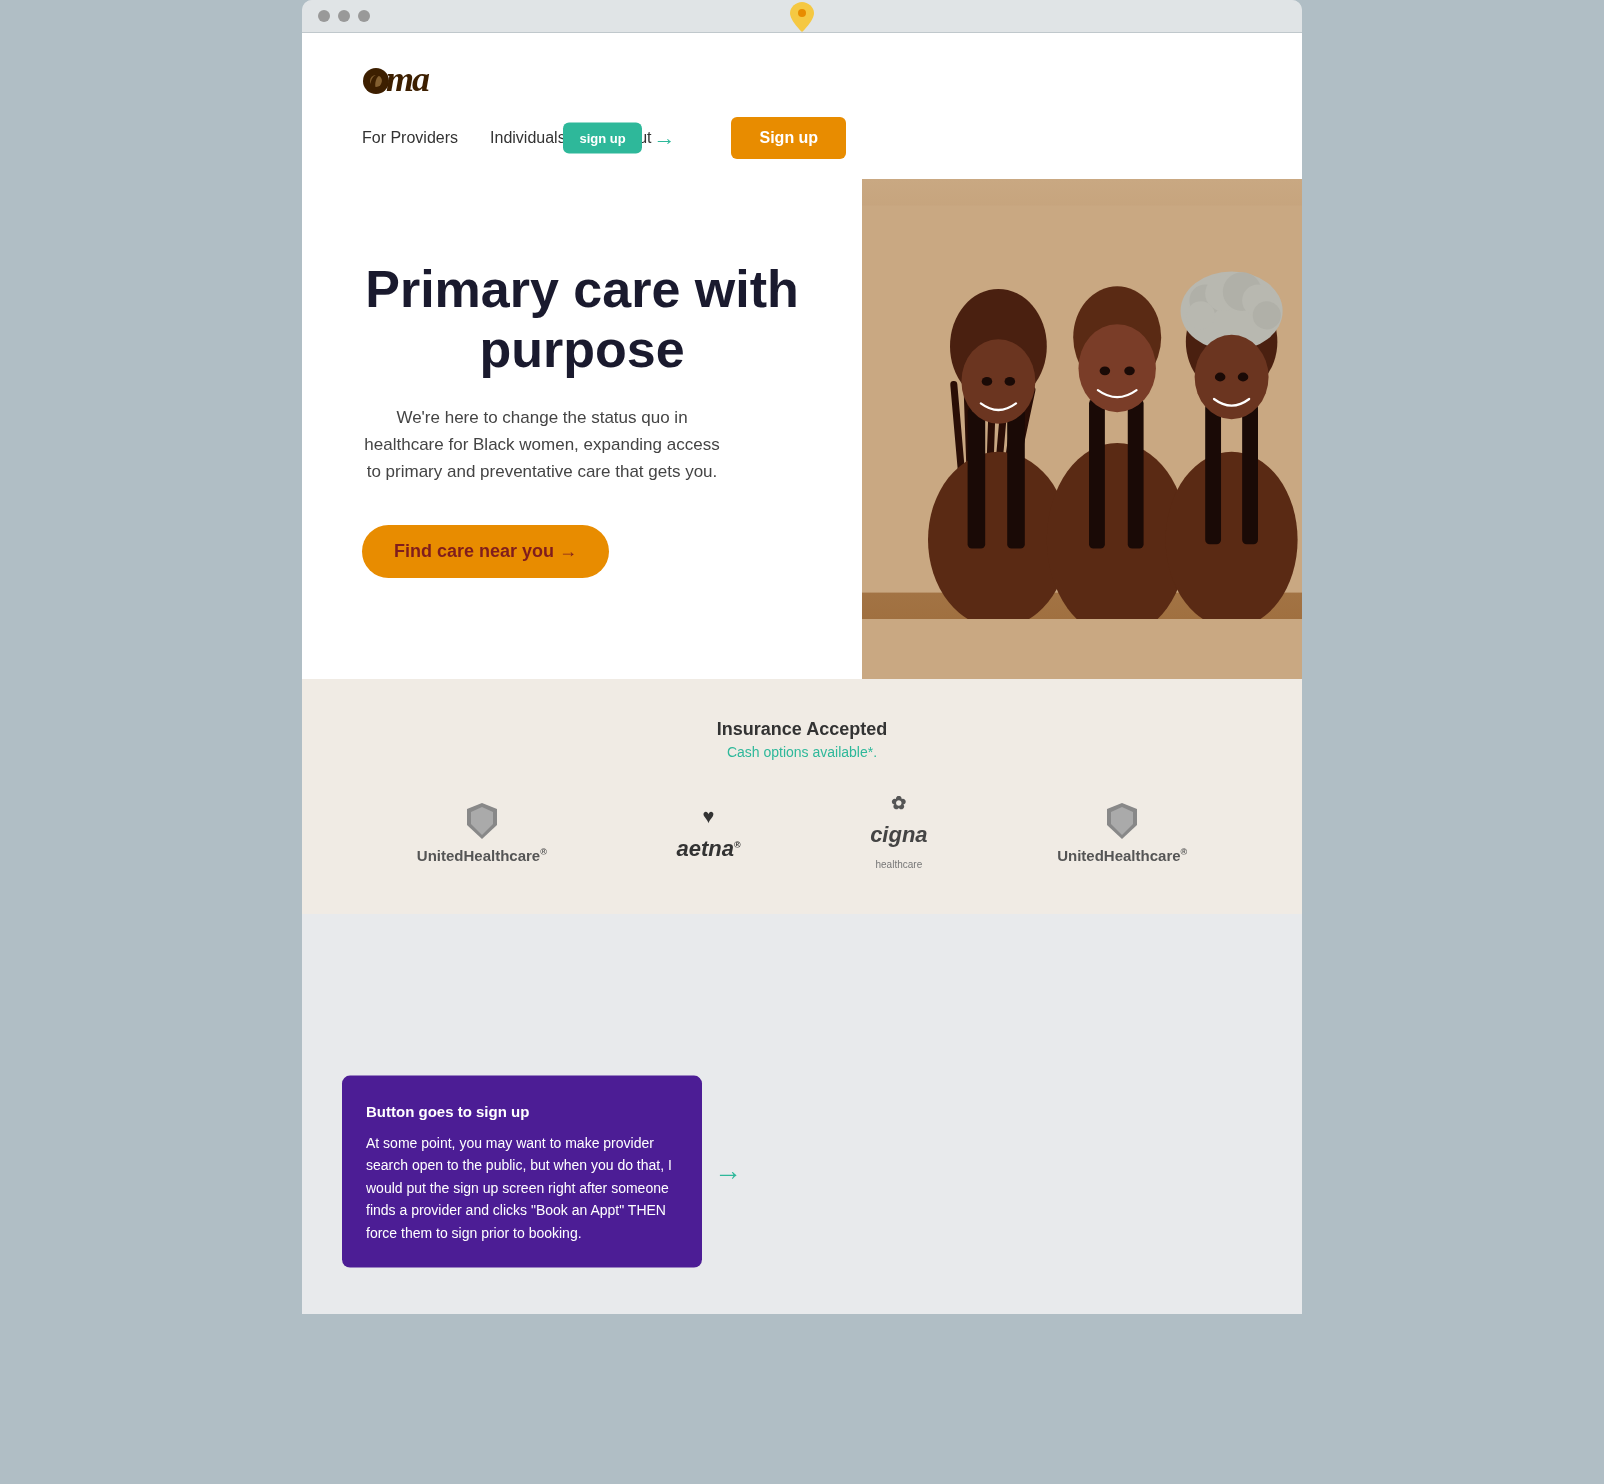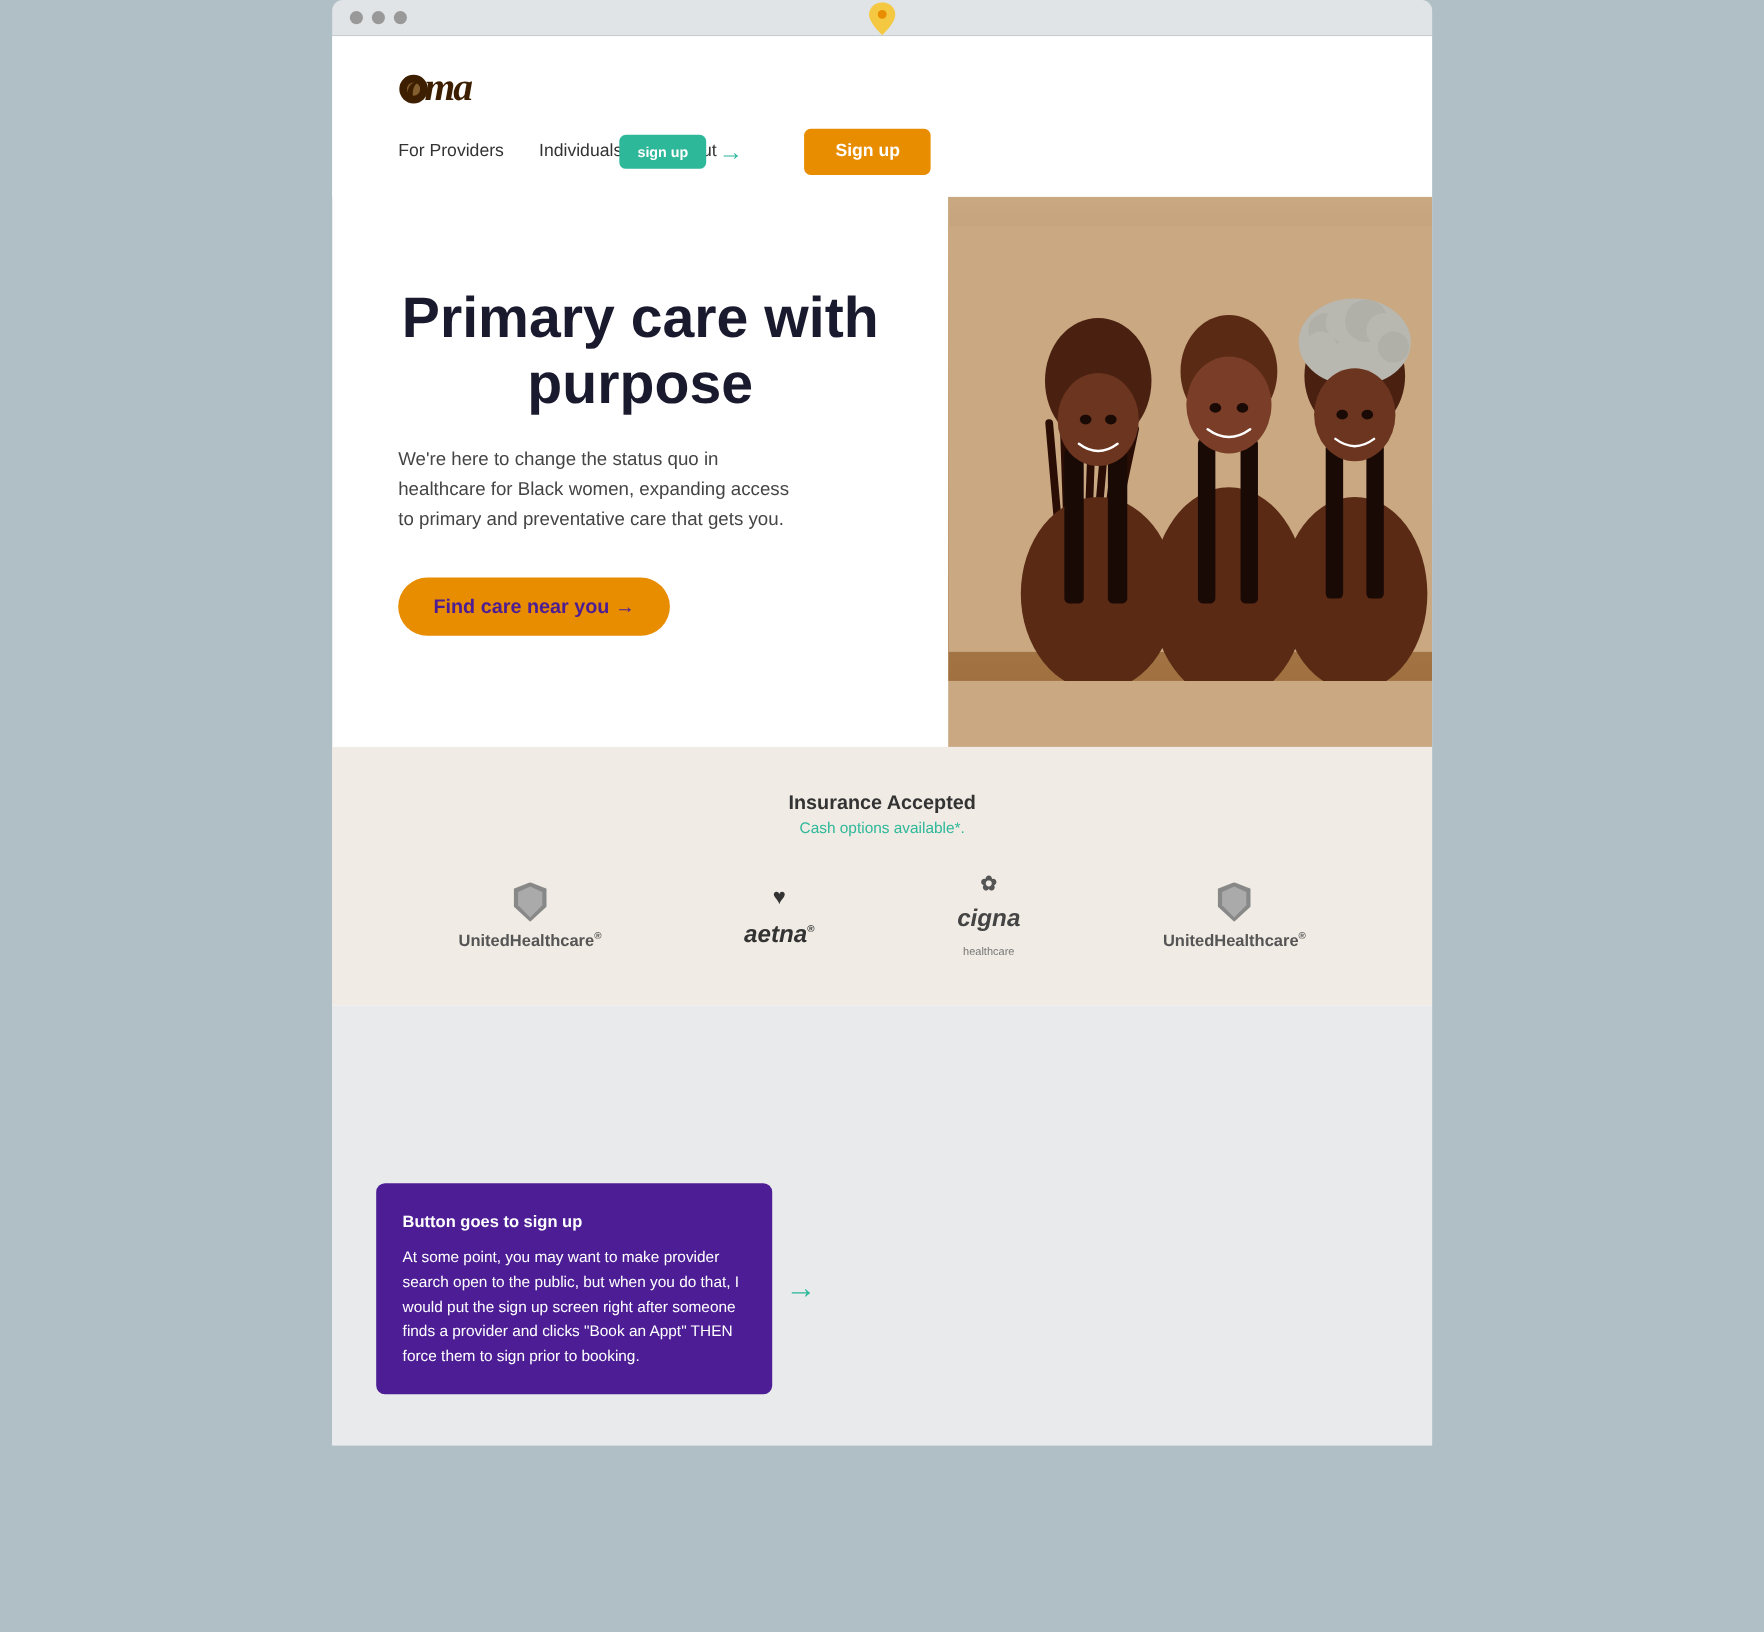--- a/index.html
+++ b/index.html
@@ -113,25 +113,26 @@
       margin-bottom: 24px;
       text-align: center;
     }
 
     .hero-subtitle {
       font-size: 17px;
       color: #444;
       line-height: 1.6;
       max-width: 360px;
       margin-bottom: 40px;
+      text-align: center;
     }
 
     .hero-cta {
       background: #e88c00;
-      color: #4c1d95;
+      color: #7f1d1d;
       border: none;
       padding: 16px 32px;
       border-radius: 40px;
       font-size: 18px;
       font-weight: 600;
       cursor: pointer;
       display: inline-flex;
       align-items: center;
       gap: 10px;
       width: fit-content;

